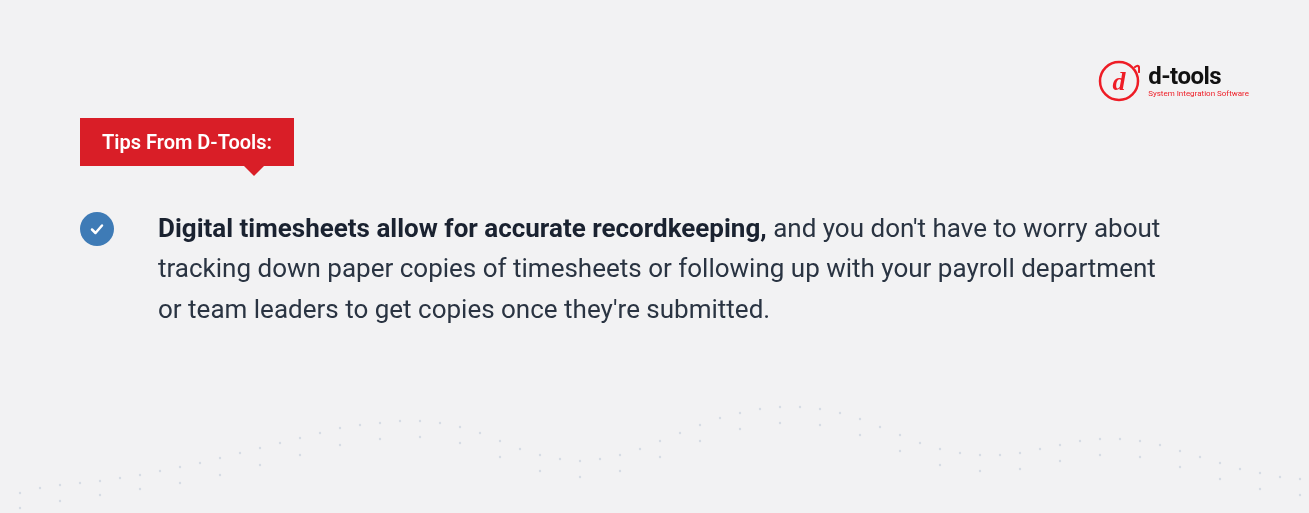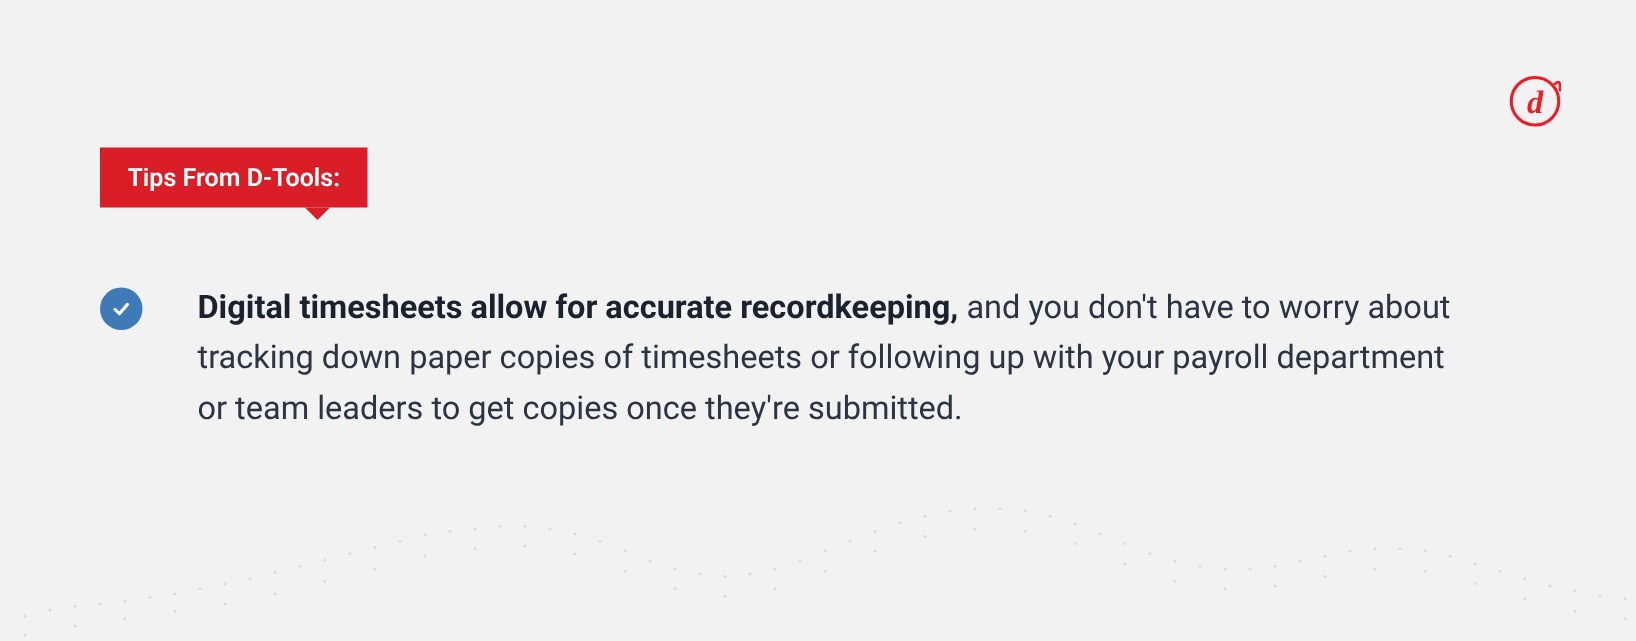--- a/index.html
+++ b/index.html
@@ -60,21 +60,21 @@
     right: 120px;
   }
   .tag {
     display: inline-block;
     background: #d91e27;
     color: #fff;
     font-size: 20px;
     font-weight: 600;
     padding: 12px 22px;
     position: relative;
-    margin-bottom: 60px;
+    margin-bottom: 42px;
   }
   .tag::after {
     content: '';
     position: absolute;
     bottom: -10px;
     right: 30px;
     width: 0;
     height: 0;
     border-left: 10px solid transparent;
     border-right: 10px solid transparent;
@@ -214,20 +214,24 @@
 </svg>
 
 <div class="logo">
   <div class="logo-mark">
     <svg viewBox="0 0 42 42" width="42" height="42">
       <circle cx="21" cy="21" r="19" fill="none" stroke="#ee1c25" stroke-width="2.5"></circle>
       <path d="M 37 7 Q 42 3 41 12" fill="none" stroke="#ee1c25" stroke-width="2.2" stroke-linecap="round"></path>
       <text x="21" y="30" text-anchor="middle" font-family="Georgia, serif" font-style="italic" font-weight="bold" font-size="26" fill="#ee1c25">d</text>
     </svg>
   </div>
+  <div class="logo-text">
+    <span class="logo-main">d-tools</span>
+    <span class="logo-sub">System Integration Software</span>
+  </div>
 </div>
 
 <div class="content">
   <div class="tag">
     <span>Tips From D-Tools:</span>
   </div>
 
   <div class="tip-row">
     <div class="check-circle">
       <svg width="16" height="16" viewBox="0 0 16 16">

